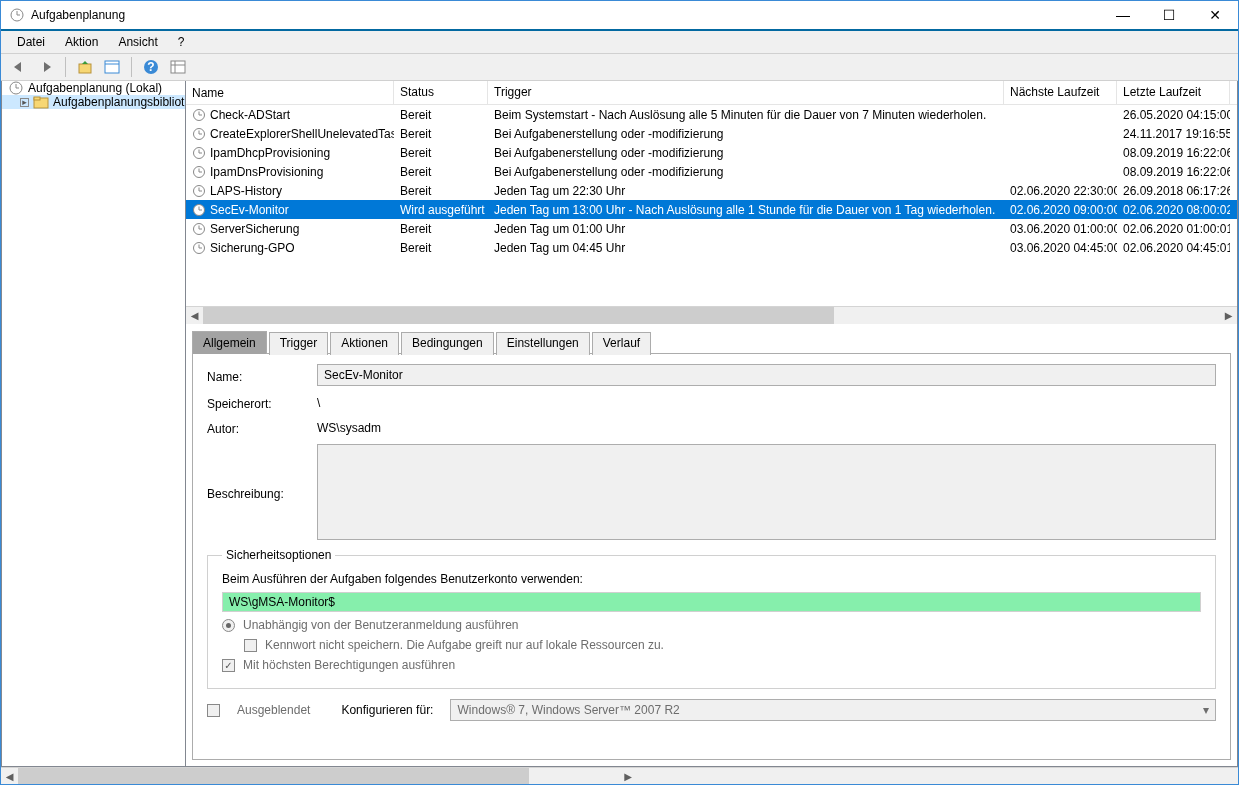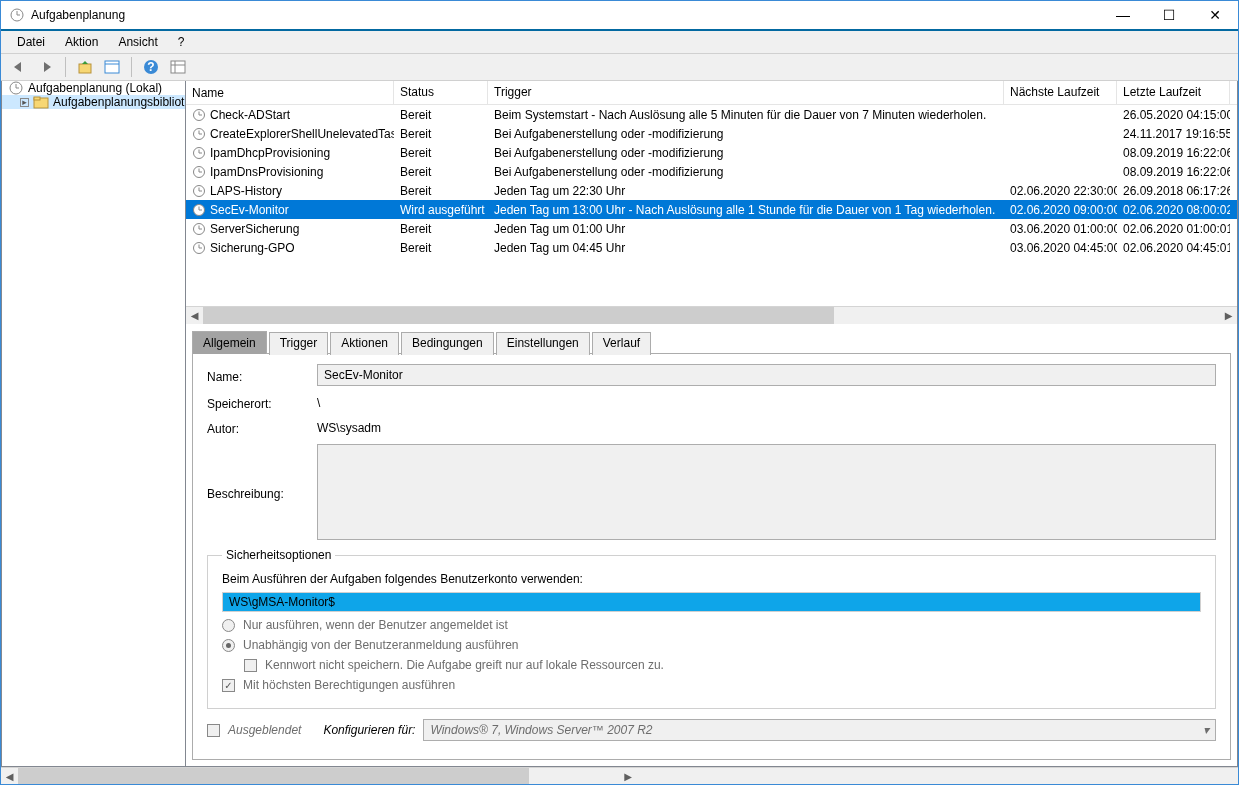--- a/index.html
+++ b/index.html
@@ -50,22 +50,22 @@
 .ftextarea { width: 100%; height: 96px; border: 1px solid #adadad; background: #f0f0f0; }
 .fieldset { border: 1px solid #d0d0d0; padding: 10px 14px; margin-top: 4px; }
 .fieldset legend { padding: 0 4px; }
 .opt { display: flex; align-items: center; gap: 8px; margin: 6px 0; }
 .radio, .chk { width: 13px; height: 13px; border: 1px solid #888; background: #f0f0f0; flex-shrink:0; }
 .radio { border-radius: 50%; display:flex;align-items:center;justify-content:center; }
 .radio.sel::after { content:""; width:5px;height:5px;background:#666;border-radius:50%; }
 .chk { display:flex;align-items:center;justify-content:center; }
 .chk.sel::after { content:"✓"; font-size:10px; color:#555; }
 .disabled { color: #6d6d6d; }
-.grayinput { width:100%; border:1px solid #d0d0d0; background:#0ea5e9; padding:2px 6px; }
-.bottomrow { display:flex;align-items:center;gap:8px;margin-top:10px;font-style:italic; }
+.grayinput { width:100%; border:1px solid #d0d0d0; background:#86efac; padding:2px 6px; }
+.bottomrow { display:flex;align-items:center;gap:17px;margin-top:10px; }
 .bottomrow .configselect { flex:1; border:1px solid #adadad; background:#f0f0f0; padding:3px 6px; color:#6d6d6d; display:flex;justify-content:space-between;align-items:center; }
 .outerscroll { height:17px; background:#f0f0f0; border-top:1px solid #d4d4d4; display:flex; }
 .outerscroll .btn { width:17px;height:17px;display:flex;align-items:center;justify-content:center;font-size:10px;color:#606060; }
 .outerscroll .track { flex:1; }
 svg { display:block; }
 </style>
 </head>
 <body>
 
 <div class="window">
@@ -332,24 +332,20 @@
             <div class="fval">
                 <div class="ftextarea"></div>
               </div>
           </div>
 
           <fieldset class="fieldset">
             <legend>Sicherheitsoptionen</legend>
             <div style="margin-bottom:6px">Beim Ausführen der Aufgaben folgendes Benutzerkonto verwenden:</div>
             <div class="grayinput">WS\gMSA-Monitor$</div>
             <div class="opt disabled">
-              <span class="radio"></span>
-              <span>Nur ausführen, wenn der Benutzer angemeldet ist</span>
-            </div>
-            <div class="opt disabled">
               <span class="radio sel"></span>
               <span>Unabhängig von der Benutzeranmeldung ausführen</span>
             </div>
             <div class="opt disabled" style="padding-left:22px">
               <span class="chk"></span>
               <span>Kennwort nicht speichern. Die Aufgabe greift nur auf lokale Ressourcen zu.</span>
             </div>
             <div class="opt disabled">
               <span class="chk sel"></span>
               <span>Mit höchsten Berechtigungen ausführen</span>

